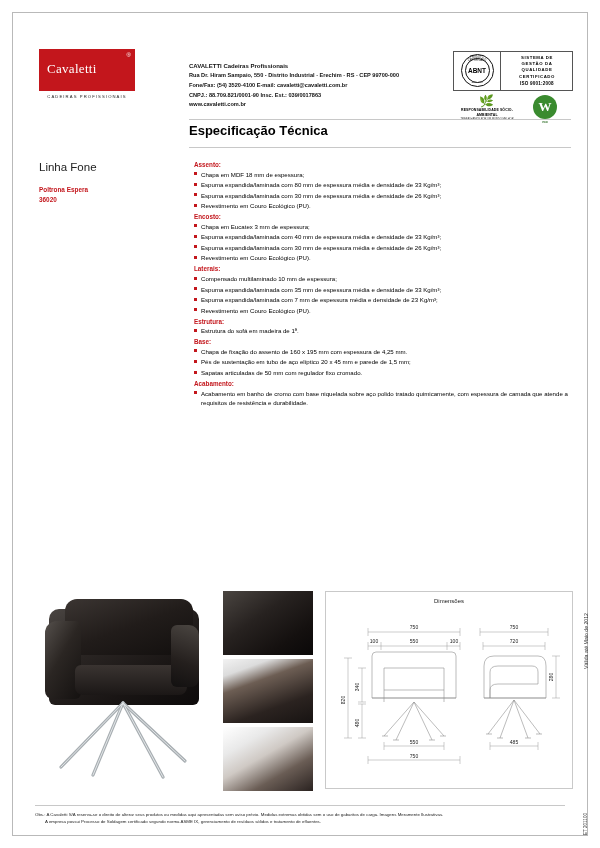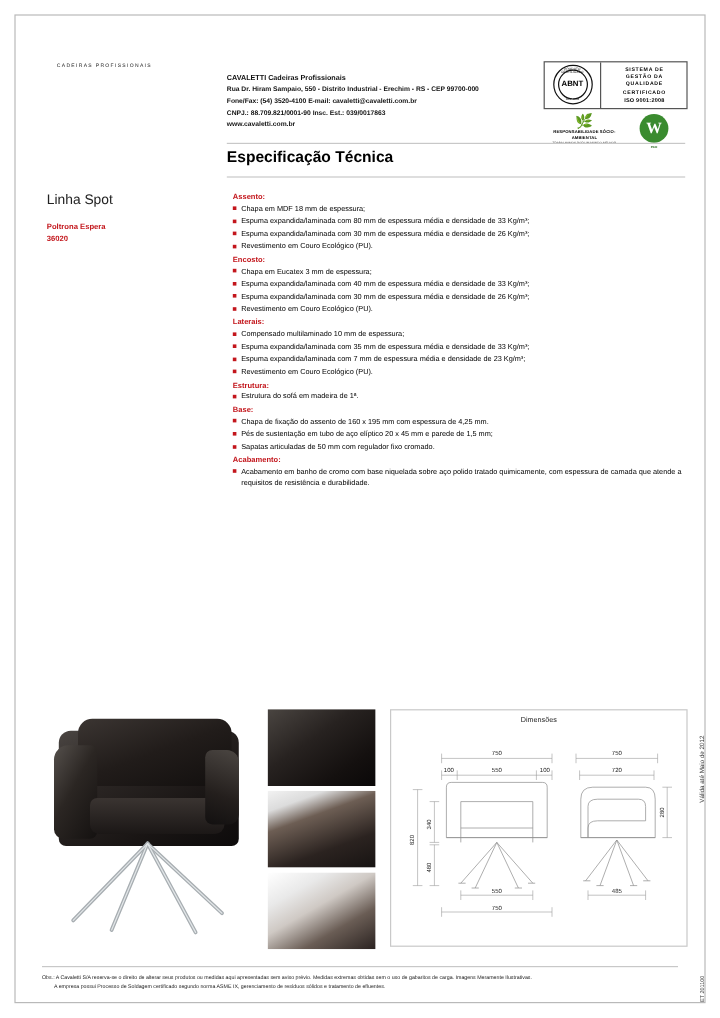--- a/index.html
+++ b/index.html
@@ -348,20 +348,24 @@
   }
 </style>
 </head>
 <body>
 
 <div class="page">
 
   <div class="header">
 
     <div class="logo-box">
+      <div class="logo-red">
+        <span class="brand">Cavaletti</span>
+        <span class="logo-reg">®</span>
+      </div>
       <div class="logo-sub">CADEIRAS PROFISSIONAIS</div>
     </div>
 
     <div class="company-block">
       <div class="cname">CAVALETTI Cadeiras Profissionais</div>
       <div>Rua Dr. Hiram Sampaio, 550 - Distrito Industrial - Erechim - RS - CEP 99700-000</div>
       <div>Fone/Fax: (54) 3520-4100 E-mail: cavaletti@cavaletti.com.br</div>
       <div>CNPJ.: 88.709.821/0001-90 Insc. Est.: 039/0017863</div>
       <div>www.cavaletti.com.br</div>
     </div>
@@ -393,21 +397,21 @@
         <div class="w-badge">W</div>
         <div class="w-cap">eco</div>
       </div>
     </div>
 
     <div class="hr-top"></div>
     <div class="spec-title">Especificação Técnica</div>
     <div class="hr-title"></div>
   </div>
 
-  <div class="linha">Linha Spot</div>
+  <div class="linha">Linha Fone</div>
   <div class="prod-name">
     <div>Poltrona Espera</div>
     <div>36020</div>
   </div>
 
   <div class="spec-list">
 
     <div class="sec-head first">Assento:</div>
     <div class="bullet-row">
         <span class="bsq"></span>

